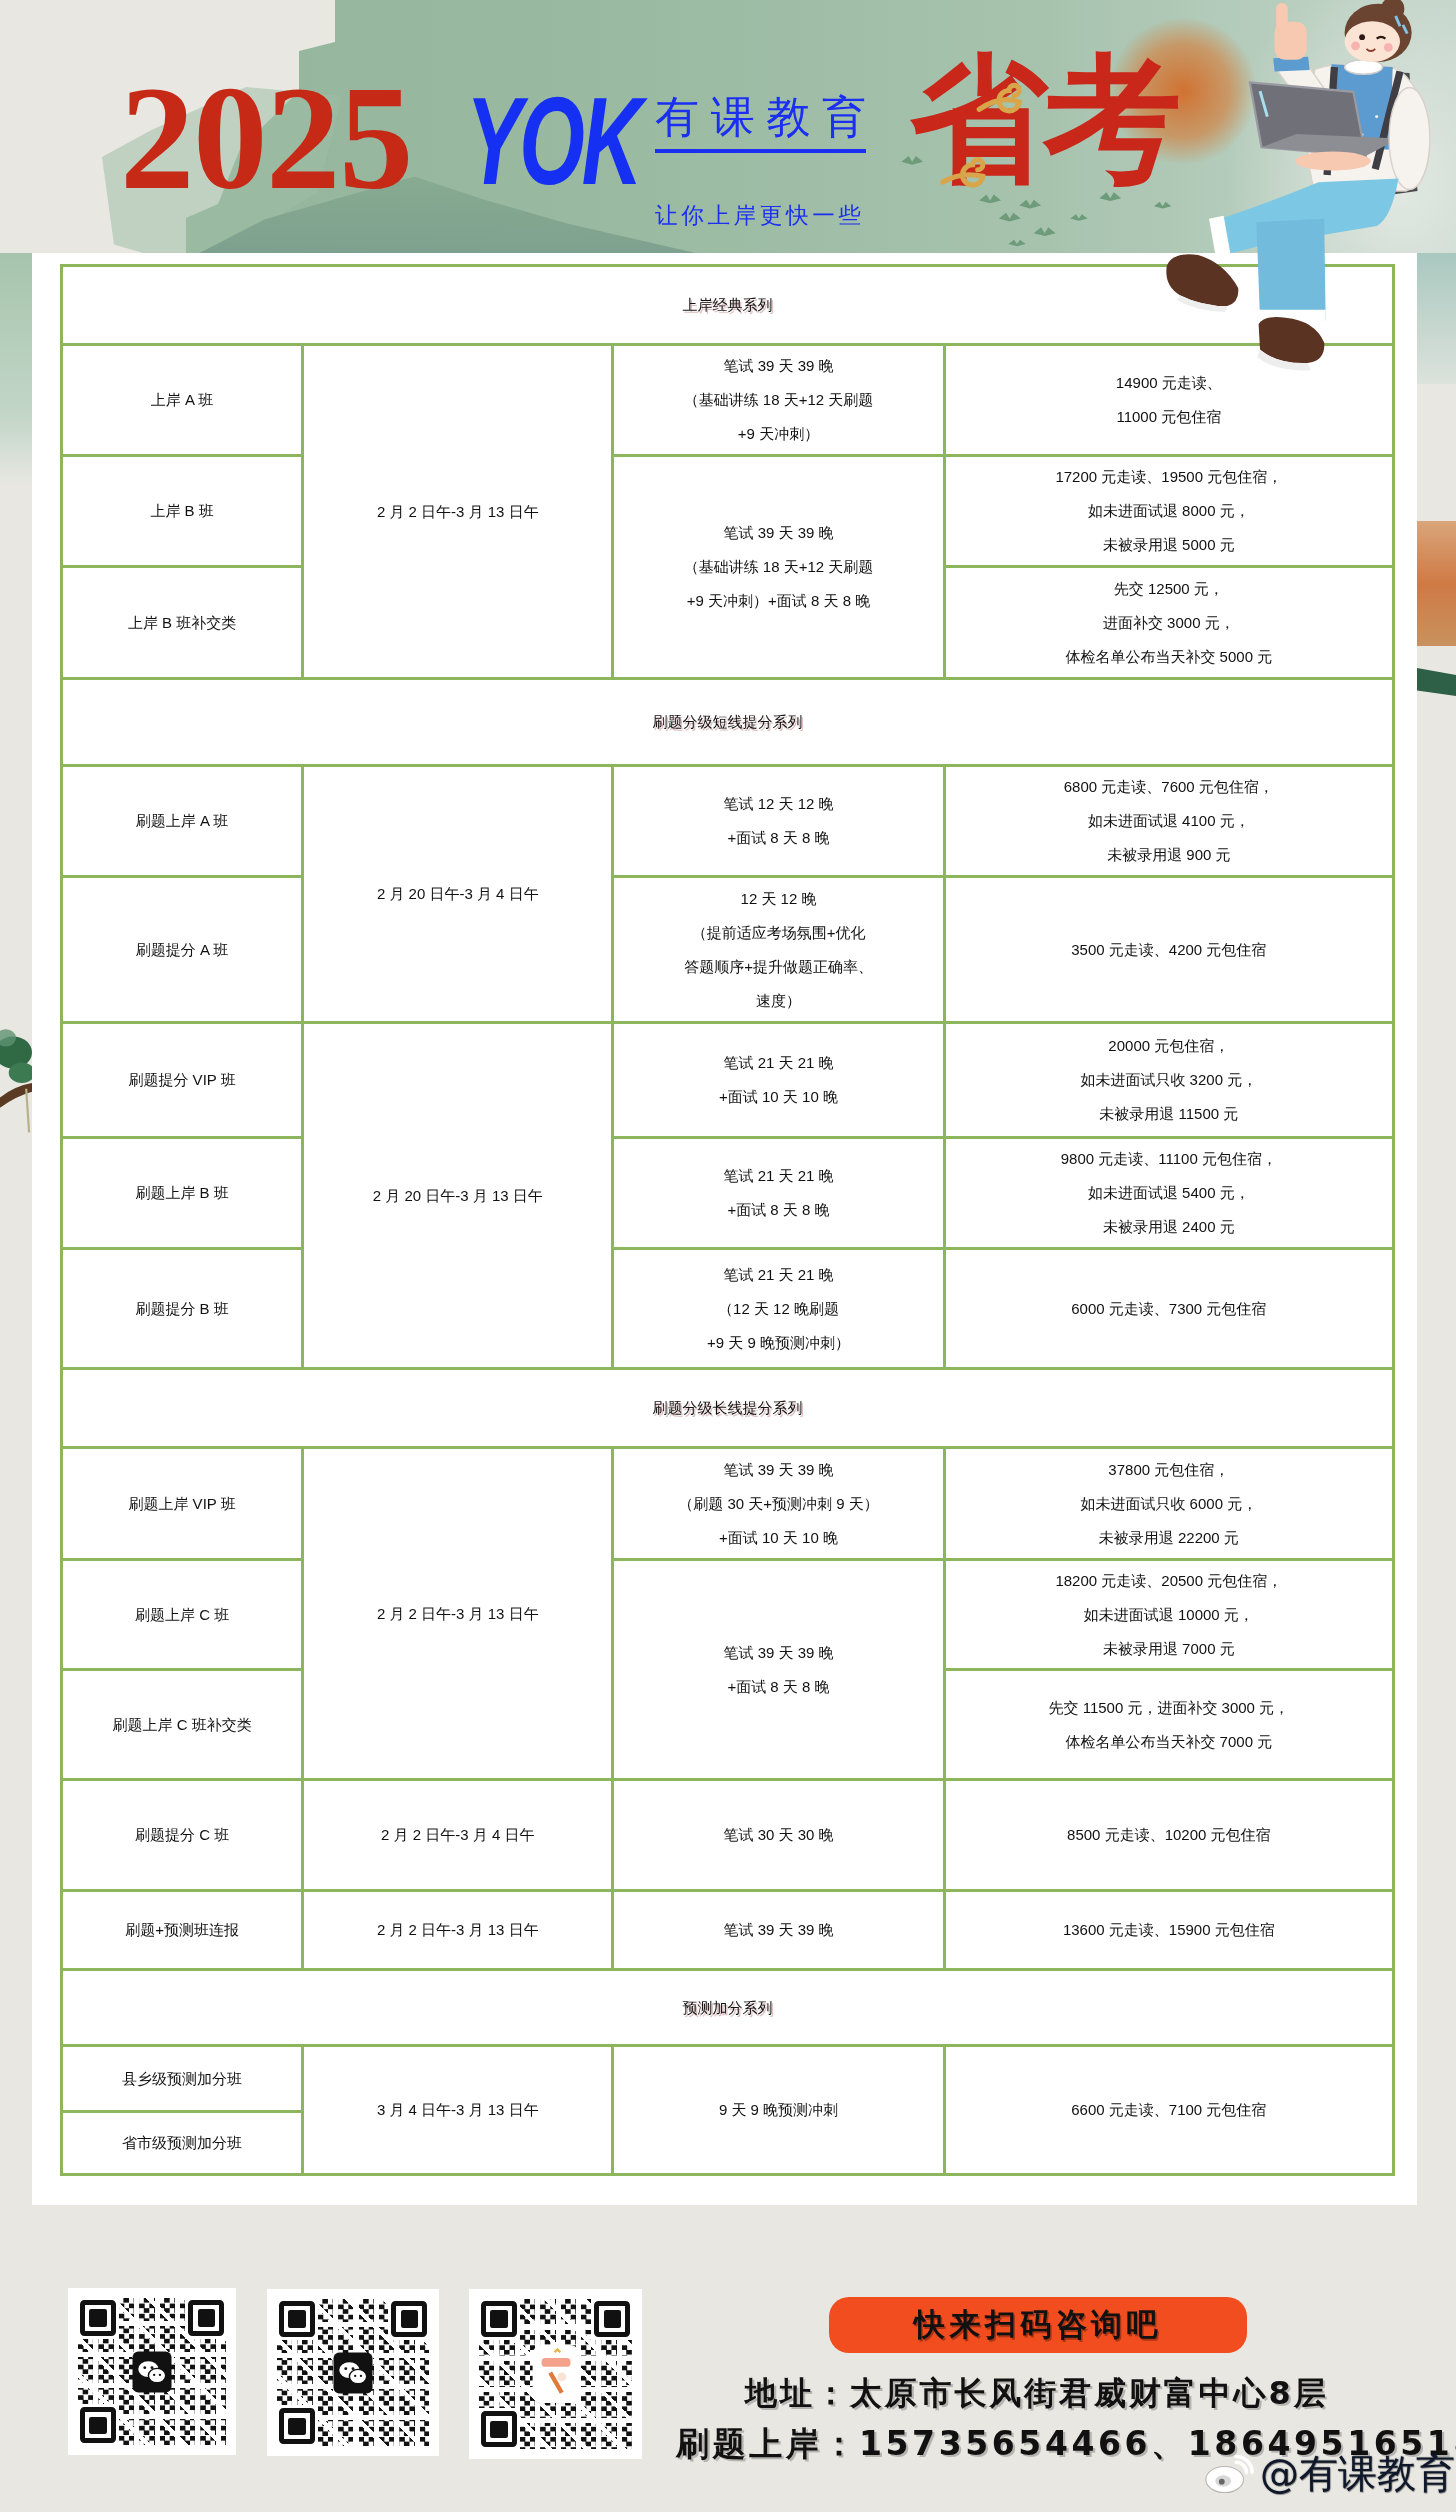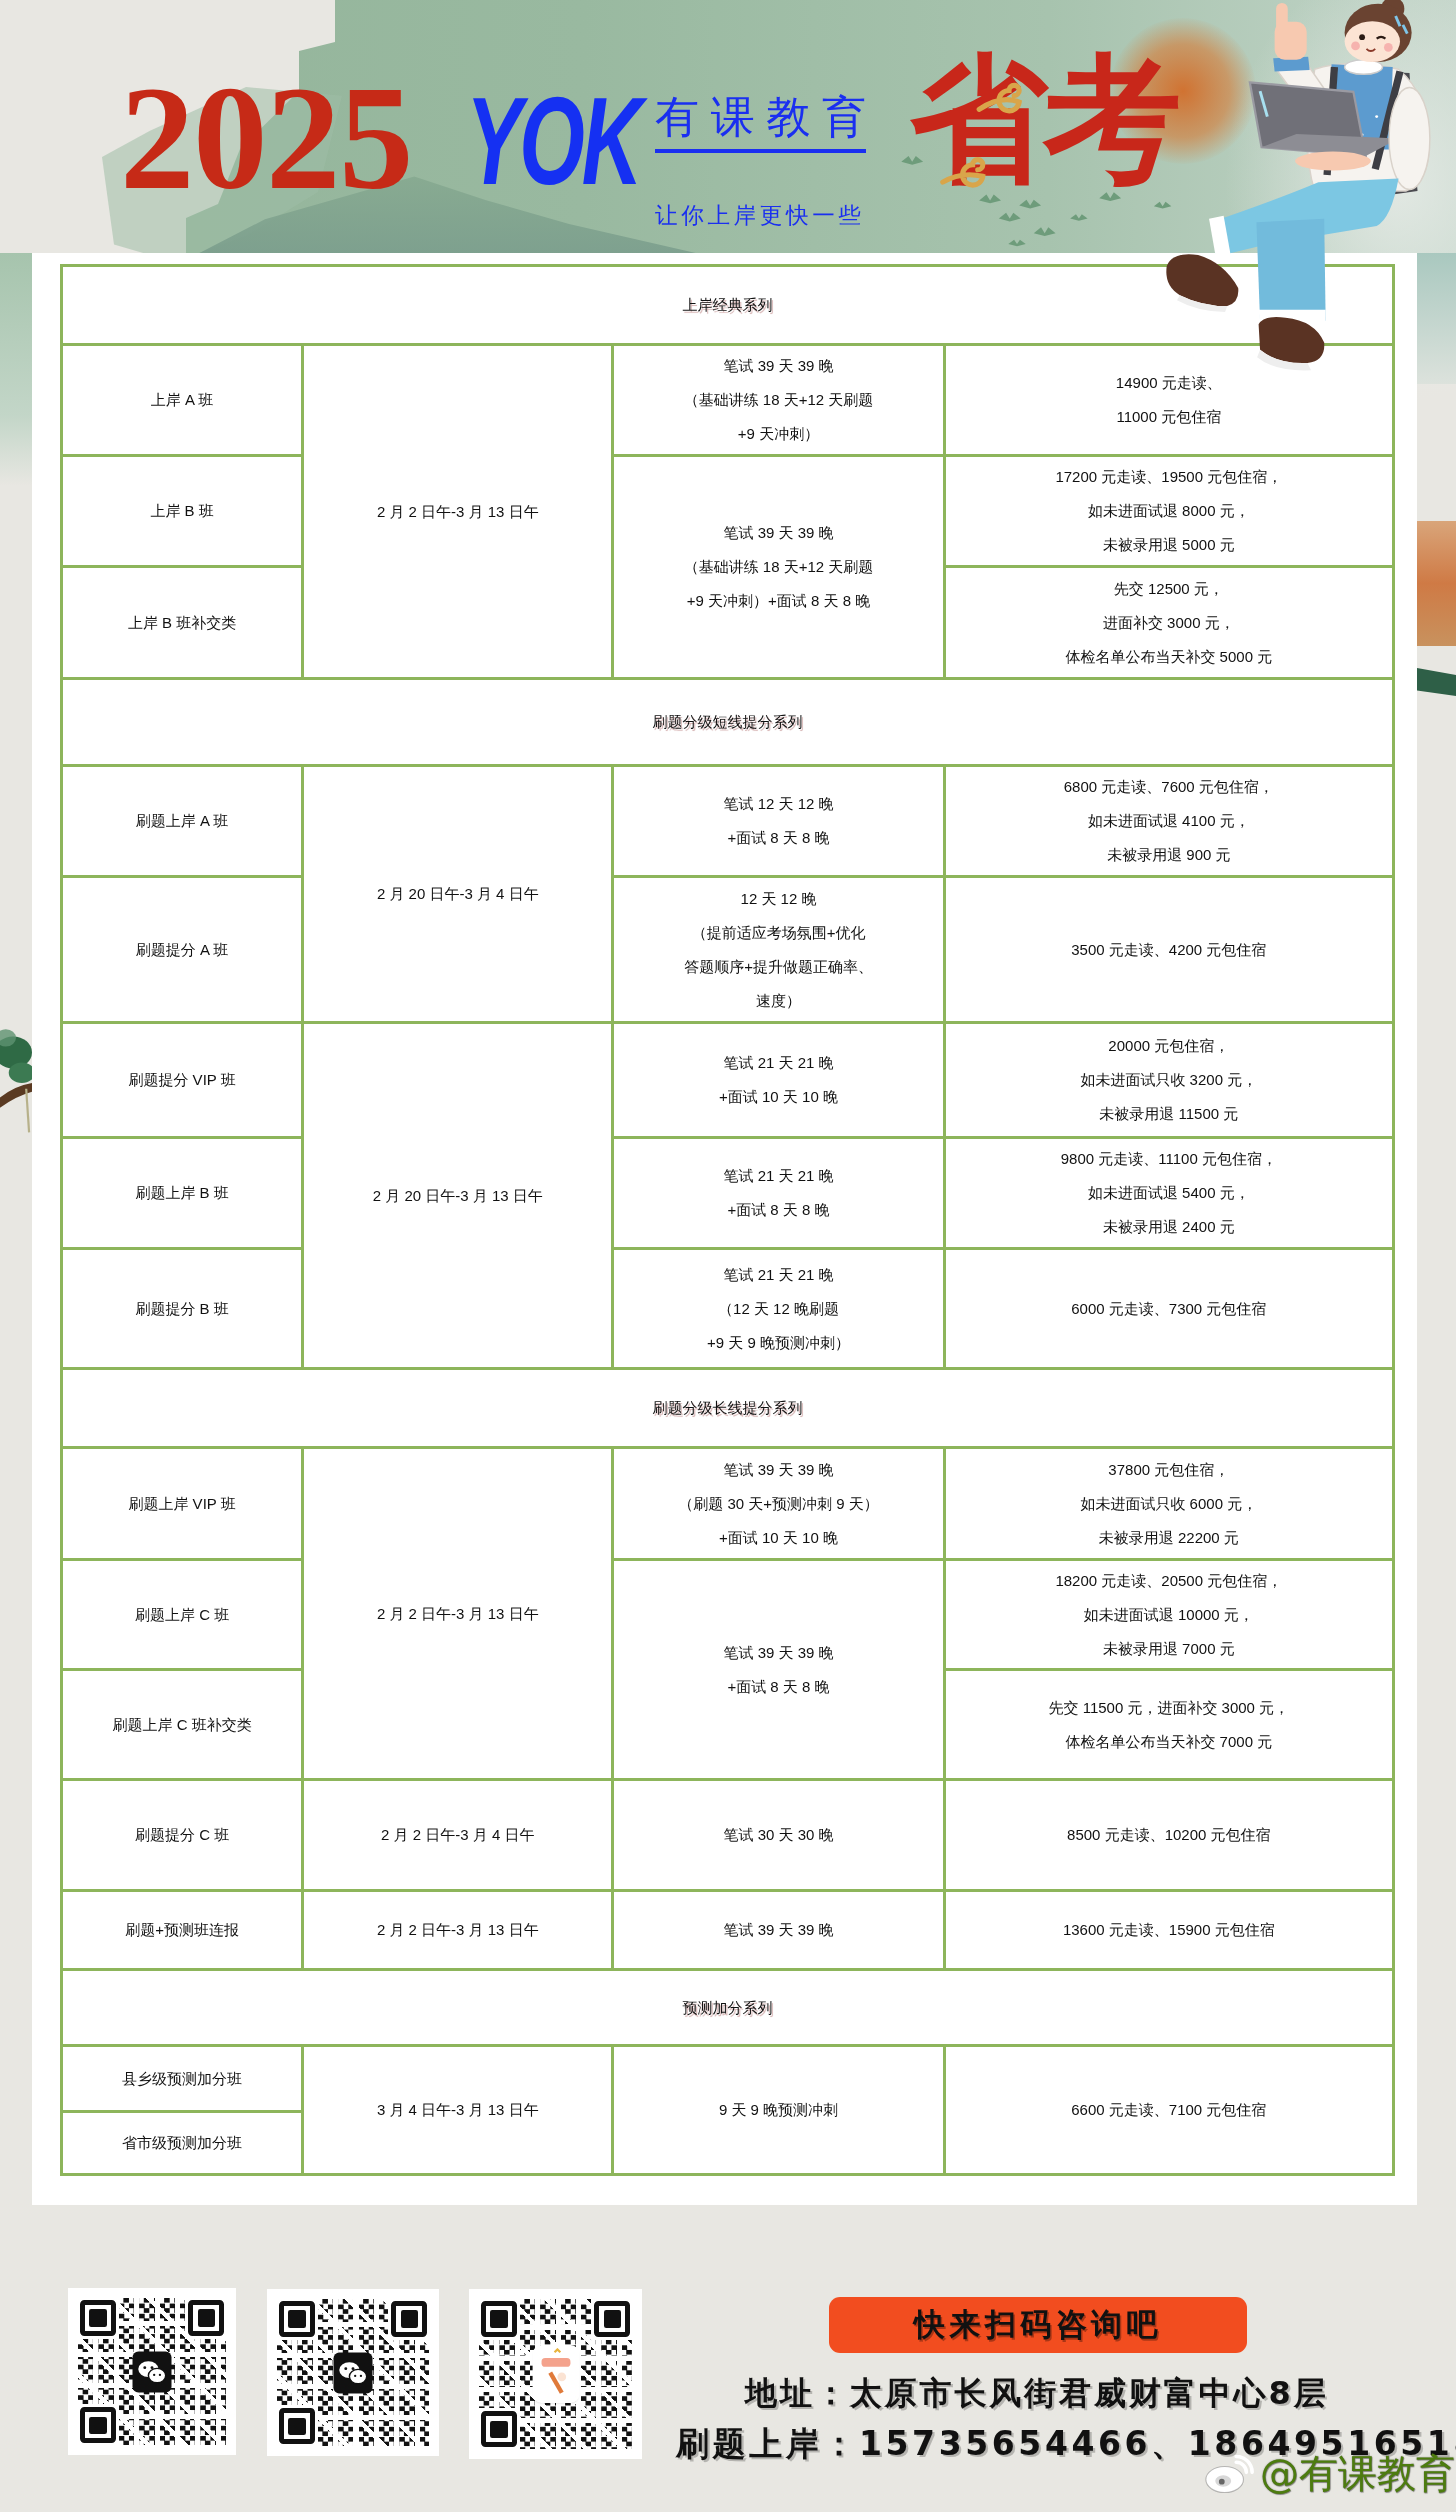--- a/index.html
+++ b/index.html
@@ -112,35 +112,35 @@
   .finder.tl { left: 8.7px; top: 8.7px; }
   .finder.tr { right: 8.7px; top: 8.7px; }
   .finder.bl { left: 8.7px; bottom: 8.7px; }
   .qr-center {
     position: absolute; left: 50%; top: 50%; transform: translate(-50%, -50%);
   }
   .qr-center.wechat { width: 39px; height: 41px; background: #111; border-radius: 5.8px; }
   .qr-center.mascot { width: 41px; height: 52px; background: #fff; border-radius: 5.8px; box-shadow: 0 0 0 2.9px #fff, 0 1.5px 2.9px rgba(0,0,0,.4); }
 
   .cta {
-    left: 829px; top: 2297px; width: 418px; height: 56px; border-radius: 11px;
+    left: 829px; top: 2297px; width: 418px; height: 56px; border-radius: 20px;
     background: #F24D1F; display: flex; align-items: center; justify-content: center;
     font-family: "DejaVu Sans", sans-serif; font-weight: bold; font-size: 31px; letter-spacing: 4.4px;
     color: #111; text-shadow: 1.5px 1.5px 0 rgba(0,0,0,.3);
   }
   .address, .hotline {
     font-family: "DejaVu Sans", sans-serif; font-weight: bold; color: #111; white-space: nowrap; line-height: 1;
     text-shadow: 2.2px 2.2px 0 rgba(0,0,0,.22);
     text-align: right;
   }
   .address { left: 745px; top: 2377px; font-size: 32px; letter-spacing: 2.9px; }
   .hotline { left: 676px; top: 2427px; font-size: 33px; letter-spacing: 3.6px; }
   .watermark-icon { left: 1204px; top: 2455px; width: 50px; height: 39px; }
   .watermark {
-    left: 1260px; top: 2454px; font-size: 39px; line-height: 1; color: #4d7c0f; white-space: nowrap;
+    left: 1260px; top: 2454px; font-size: 39px; line-height: 1; color: #0f172a; white-space: nowrap;
     font-family: "DejaVu Sans", sans-serif;
     text-shadow: 0 0 1.5px rgba(0,0,0,.45), 0.7px 0.7px 0.7px rgba(0,0,0,.35);
   }
 </style>
 </head>
 <body>
 
 <div class="abs bg-green"></div>
 <div class="abs bg-splatter"></div>
 <div class="abs bg-mountain"></div>

